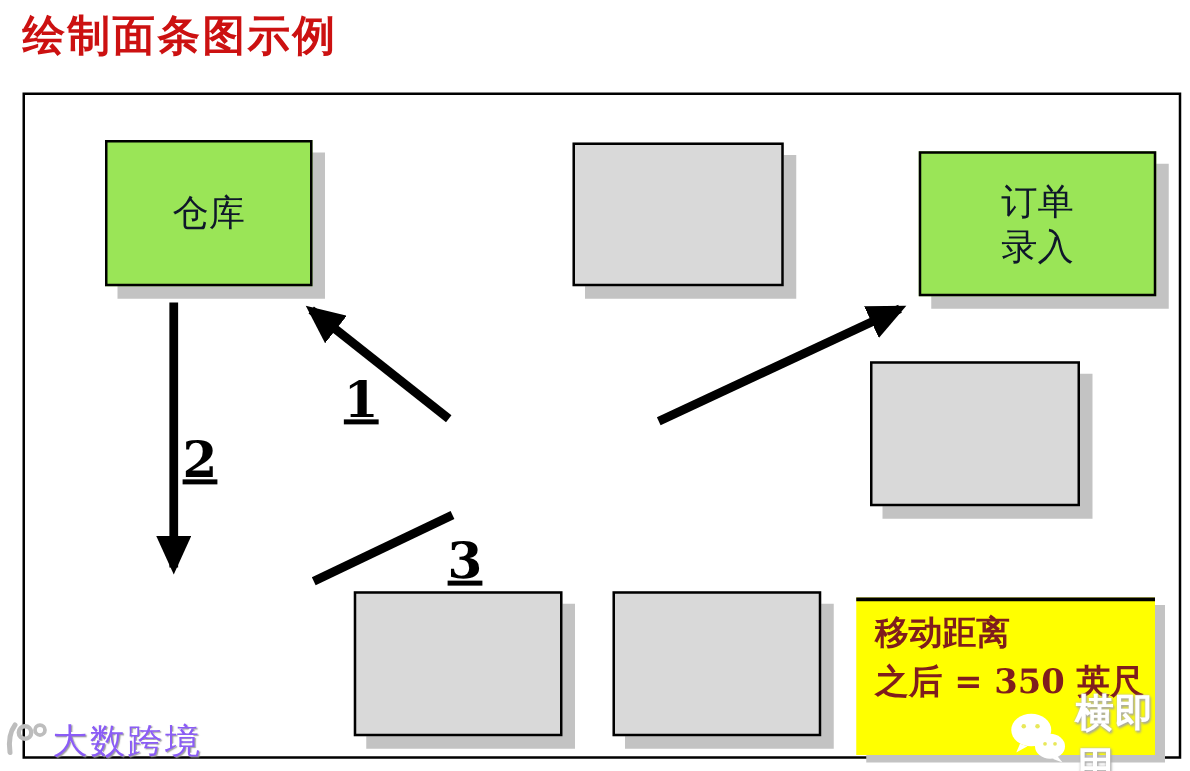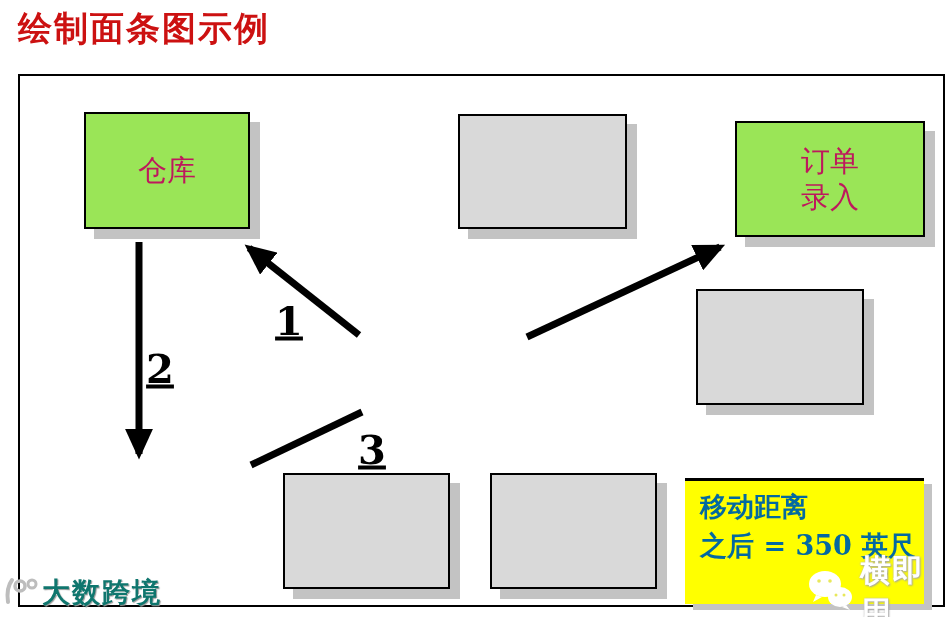--- a/index.html
+++ b/index.html
@@ -12,21 +12,21 @@
     font-size:34px;font-weight:600;letter-spacing:2px;
     color:var(--title-red,#cc1111);
   }
   .frame{
     position:absolute;left:18px;top:74px;width:923px;height:529px;
     border:2px solid #000;background:#fff;
   }
   .node{
     position:absolute;display:flex;align-items:center;justify-content:center;
     border:2px solid #000;box-sizing:border-box;
-    font-size:29px;color:#be185d;text-align:center;line-height:1.25;
+    font-size:29px;color:#0f172a;text-align:center;line-height:1.25;
     box-shadow:10px 10px 0 0 var(--box-shadow,#c3c3c3);
   }
   .node.green{background:var(--node-green,#9ae557);}
   .node.gray{background:var(--node-gray,#d9d9d9);}
   .node.noshadow{box-shadow:none;}
   .node-warehouse{left:64px;top:36px;width:166px;height:117px;}
   .node-gray-top{left:438px;top:38px;width:169px;height:115px;}
   .node-order-entry{left:715px;top:45px;width:190px;height:116px;}
   .node-storage{left:339px;top:221px;width:167px;height:115px;}
   .node-gray-right{left:676px;top:213px;width:168px;height:116px;}
@@ -41,27 +41,27 @@
   .label-1{left:269px;top:244px;}
   .label-2{left:140px;top:292px;}
   .label-3{left:352px;top:373px;}
   .legend{
     position:absolute;left:665px;top:402px;width:239px;height:126px;
     background:var(--legend-yellow,#ffff00);
     border-top:3px solid #000;box-sizing:border-box;
     box-shadow:8px 6px 0 0 var(--box-shadow,#c3c3c3);
     padding:6px 0 0 15px;
   }
-  .legend div{font-size:27px;line-height:39px;font-weight:600;color:#0369a1;white-space:nowrap;}
+  .legend div{font-size:27px;line-height:39px;font-weight:600;color:#7f1d1d;white-space:nowrap;}
   .wm-left{
     position:absolute;left:2px;top:574px;display:flex;align-items:center;gap:4px;
     font-family:"Liberation Sans","DejaVu Sans",sans-serif;z-index:5;
   }
   .wm-left .wm-text{
-    font-size:28px;font-weight:bold;color:#0f766e;letter-spacing:2px;
+    font-size:28px;font-weight:normal;color:#8b5cf6;letter-spacing:2px;
     text-shadow:-1px -1px 0 #fff,1px 1px 1px #9a9a9a;
   }
   .wm-right{
     position:absolute;left:806px;top:550px;display:flex;align-items:center;gap:6px;
     font-family:"Liberation Sans","DejaVu Sans",sans-serif;z-index:5;
   }
   .wm-right .wm-text{
     font-size:31px;font-weight:bold;color:#fff;letter-spacing:1px;
     text-shadow:0 0 2px #b9b9b9,1px 1px 2px #a0a0a0;
   }

